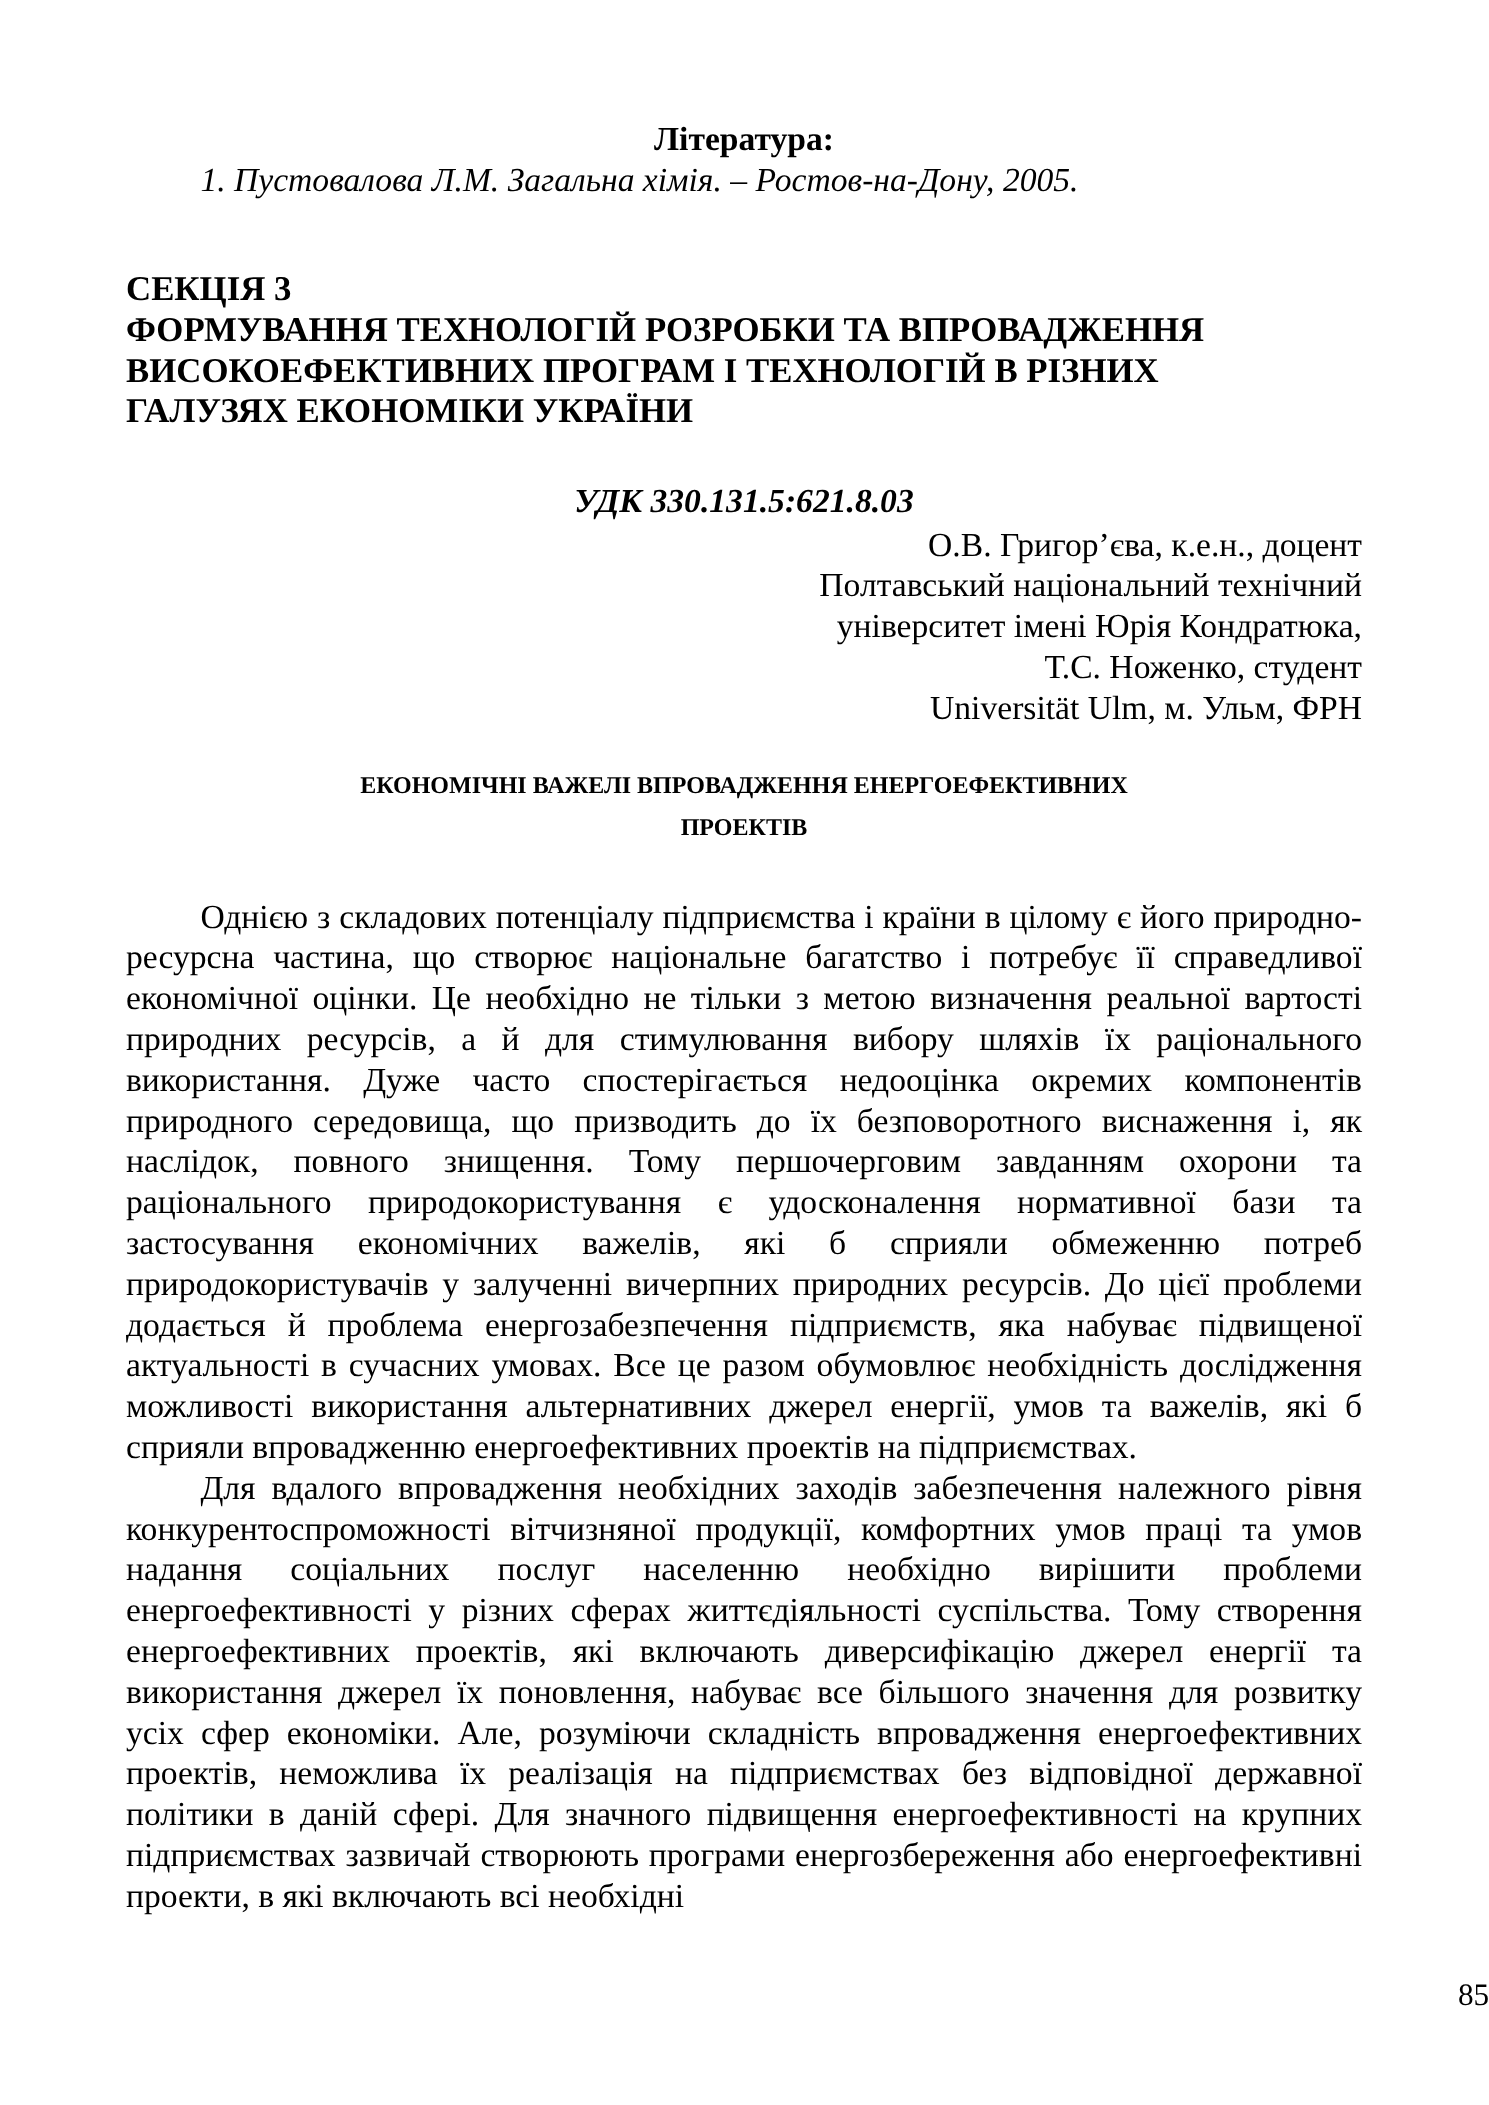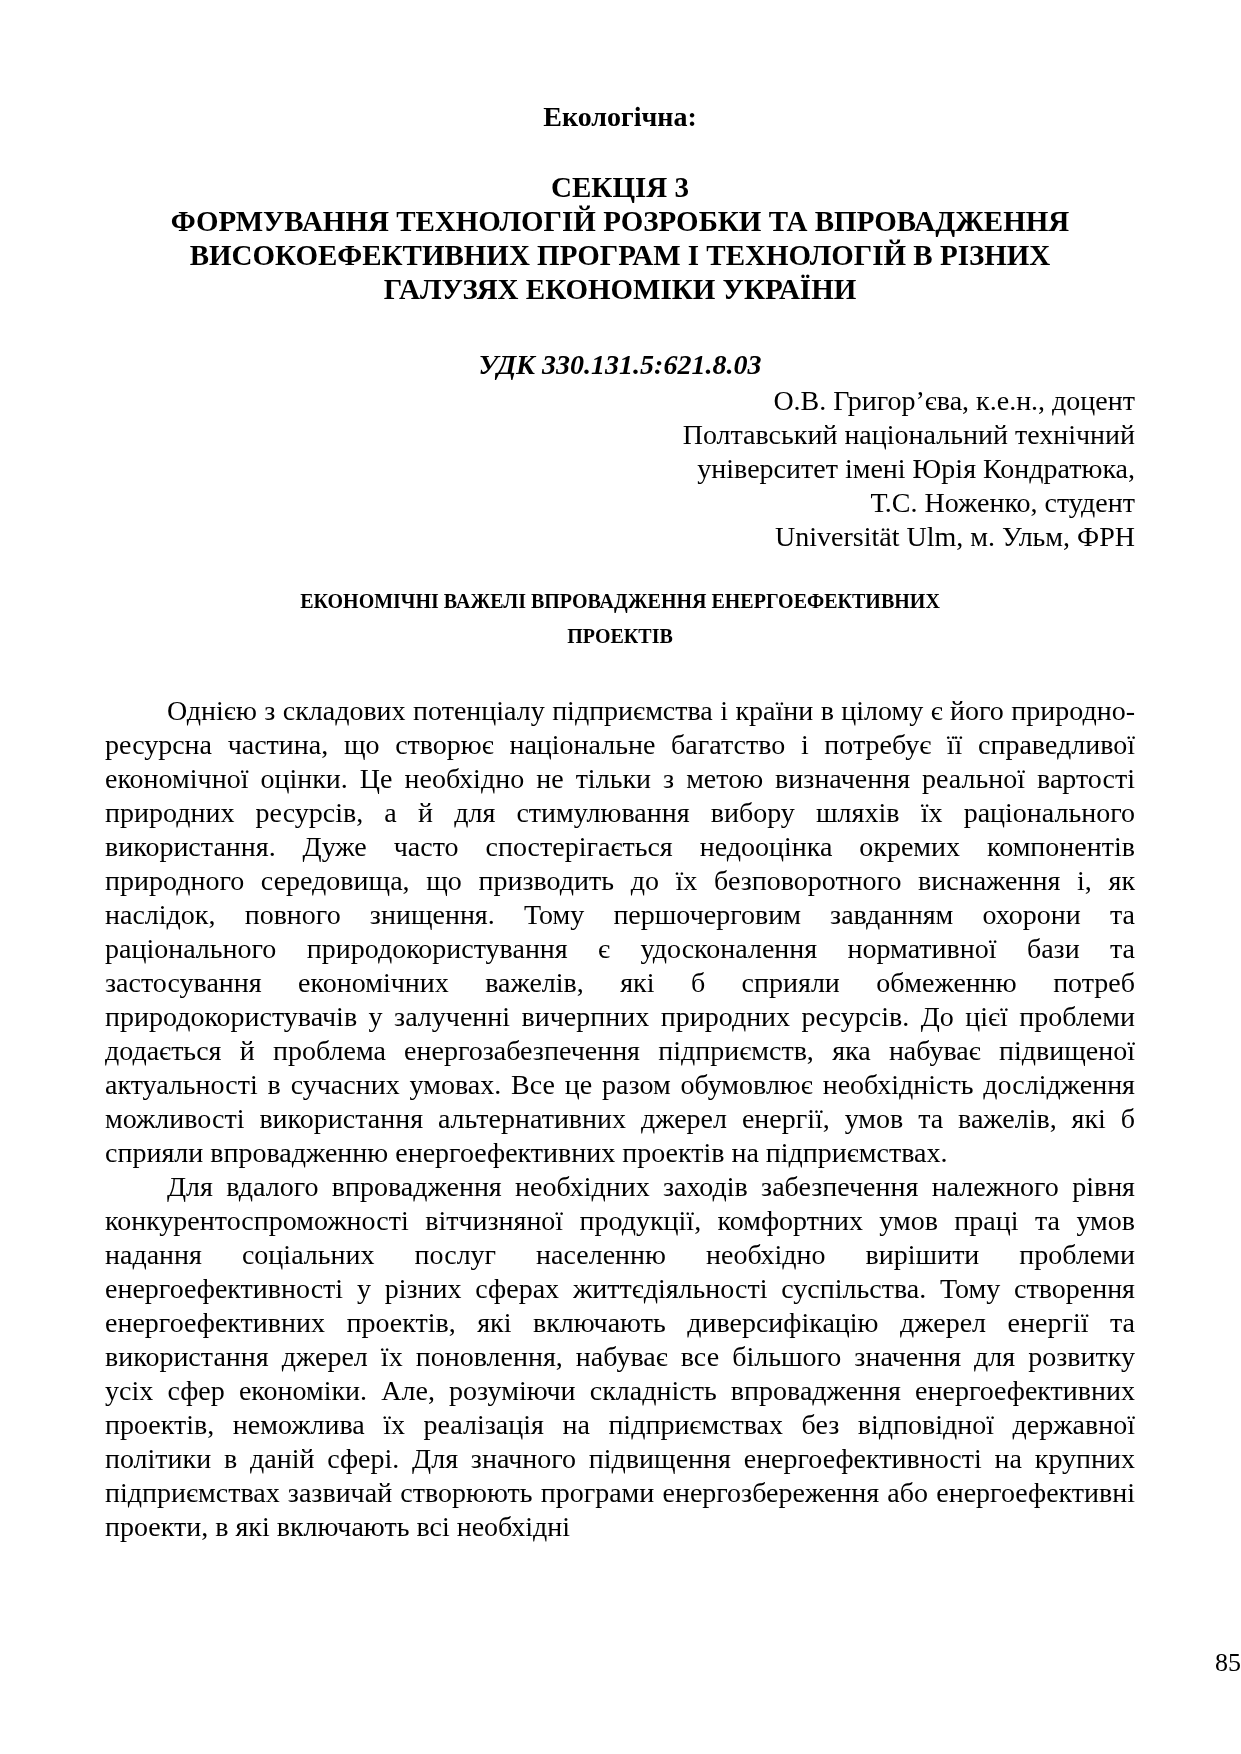--- a/index.html
+++ b/index.html
@@ -28,22 +28,21 @@
     font-size: 28px;
     line-height: 34px;
   }
   .reference {
     font-style: italic;
     margin: 0;
     padding-left: 62px;
     line-height: 34px;
   }
   .section-header {
-    margin-top: 36px;
-    text-align: center;
+    margin-top: 56px;
     font-weight: bold;
     font-size: 29px;
     line-height: 34px;
   }
   .section-label { margin: 0; }
   .section-title-line { margin: 0; }
   .udc {
     margin-top: 42px;
     font-weight: bold;
     text-align: center;
@@ -82,21 +81,22 @@
     font-size: 26px;
     line-height: 30px;
   }
 </style>
 </head>
 <body>
 
 <div class="page">
 
   <section>
-    <h3 class="literature-heading">Екологічна:</h3>
+    <h3 class="literature-heading">Література:</h3>
+    <p class="reference">1. Пустовалова Л.М. Загальна хімія. – Ростов-на-Дону, 2005.</p>
   </section>
 
   <header class="section-header">
     <div class="section-label">СЕКЦІЯ 3</div>
     <div class="section-title-line">ФОРМУВАННЯ ТЕХНОЛОГІЙ РОЗРОБКИ ТА ВПРОВАДЖЕННЯ</div>
     <div class="section-title-line">ВИСОКОЕФЕКТИВНИХ ПРОГРАМ І ТЕХНОЛОГІЙ В РІЗНИХ</div>
     <div class="section-title-line">ГАЛУЗЯХ ЕКОНОМІКИ УКРАЇНИ</div>
   </header>
 
   <div class="udc">УДК 330.131.5:621.8.03</div>

